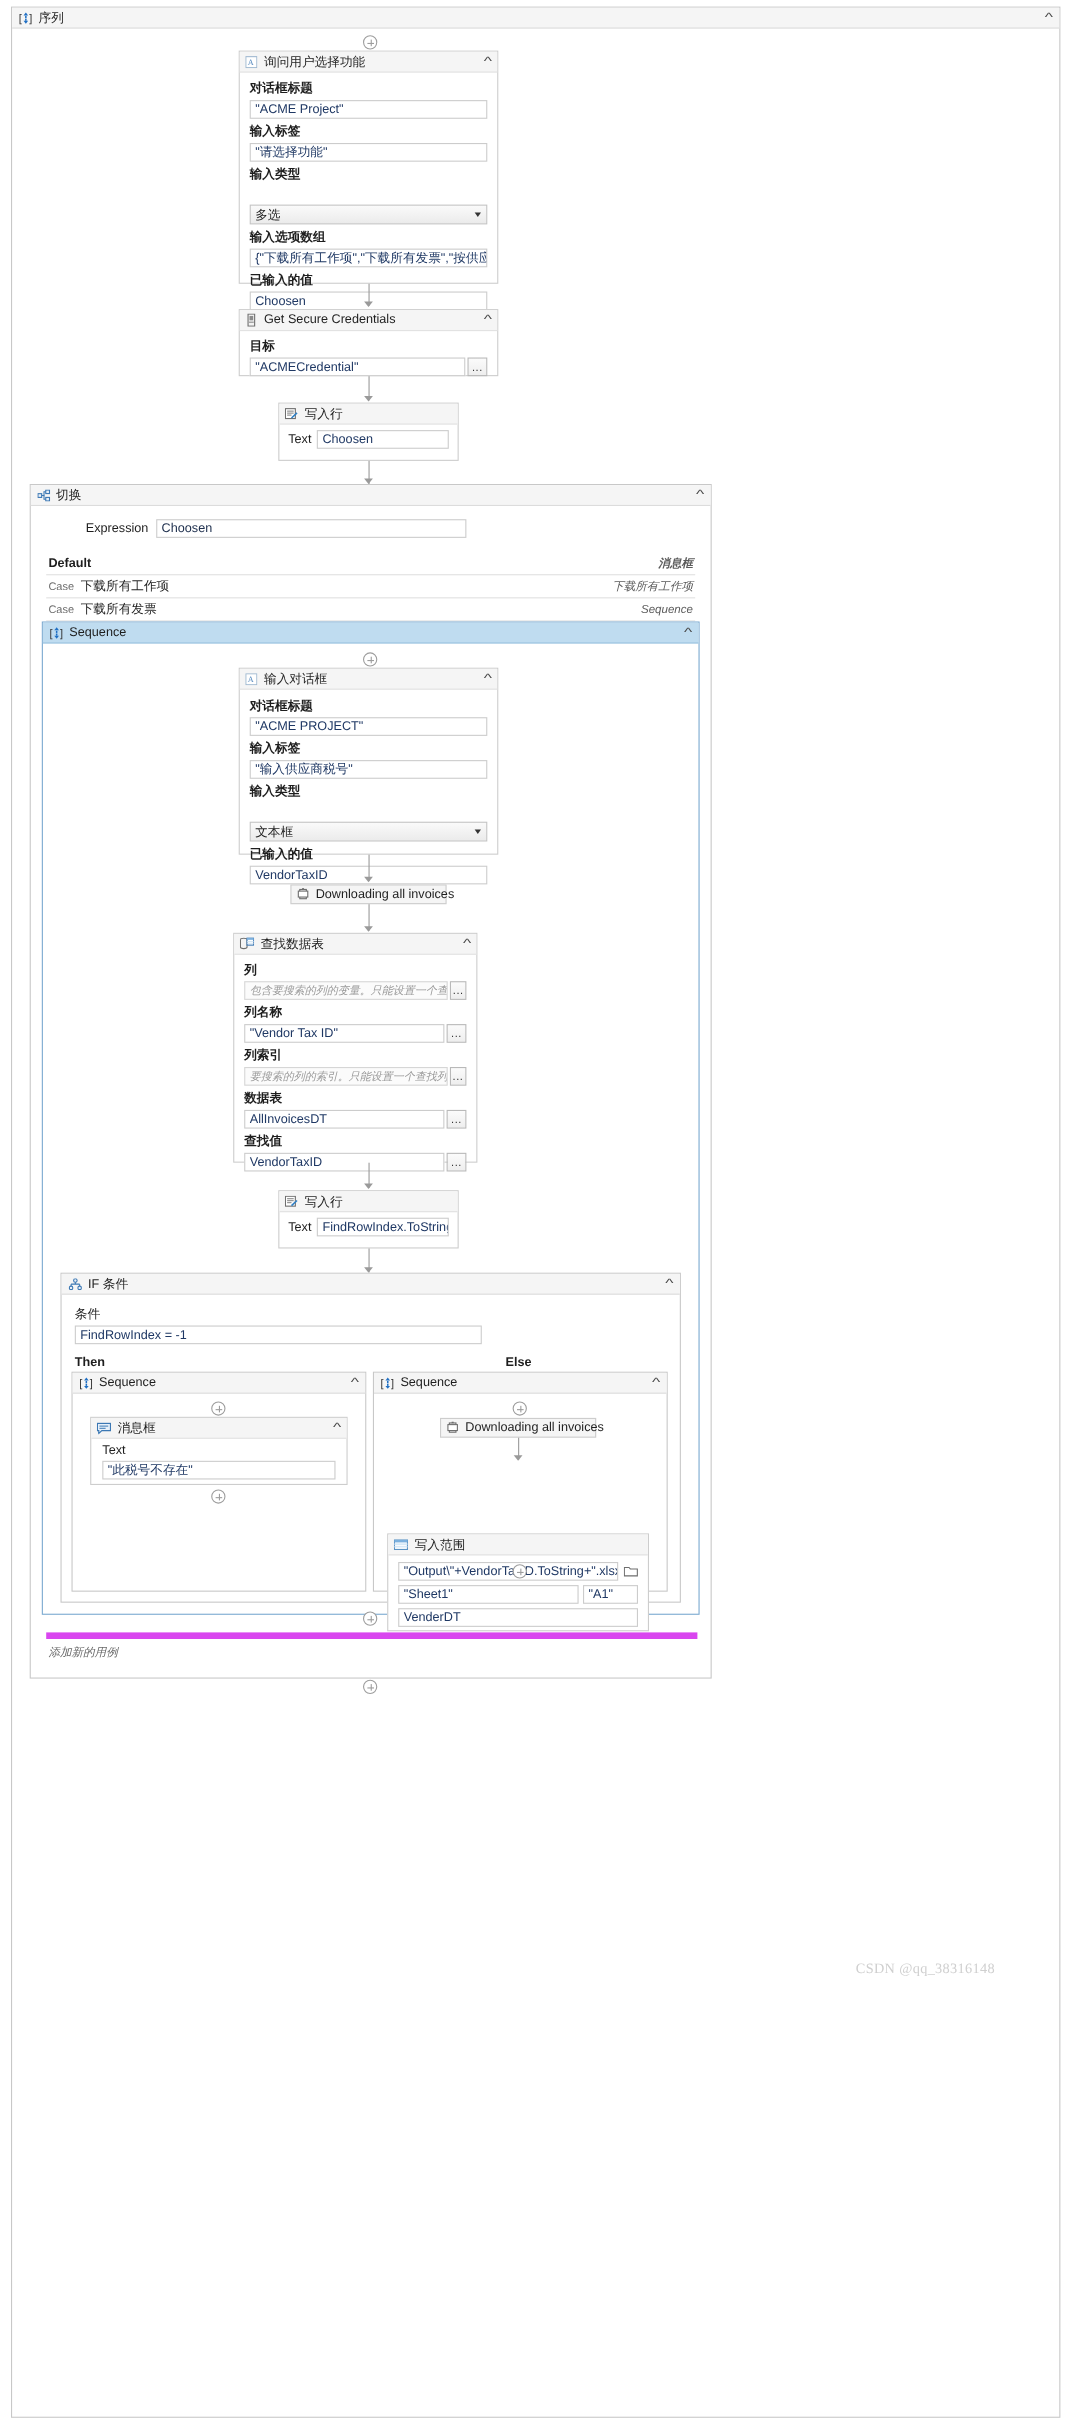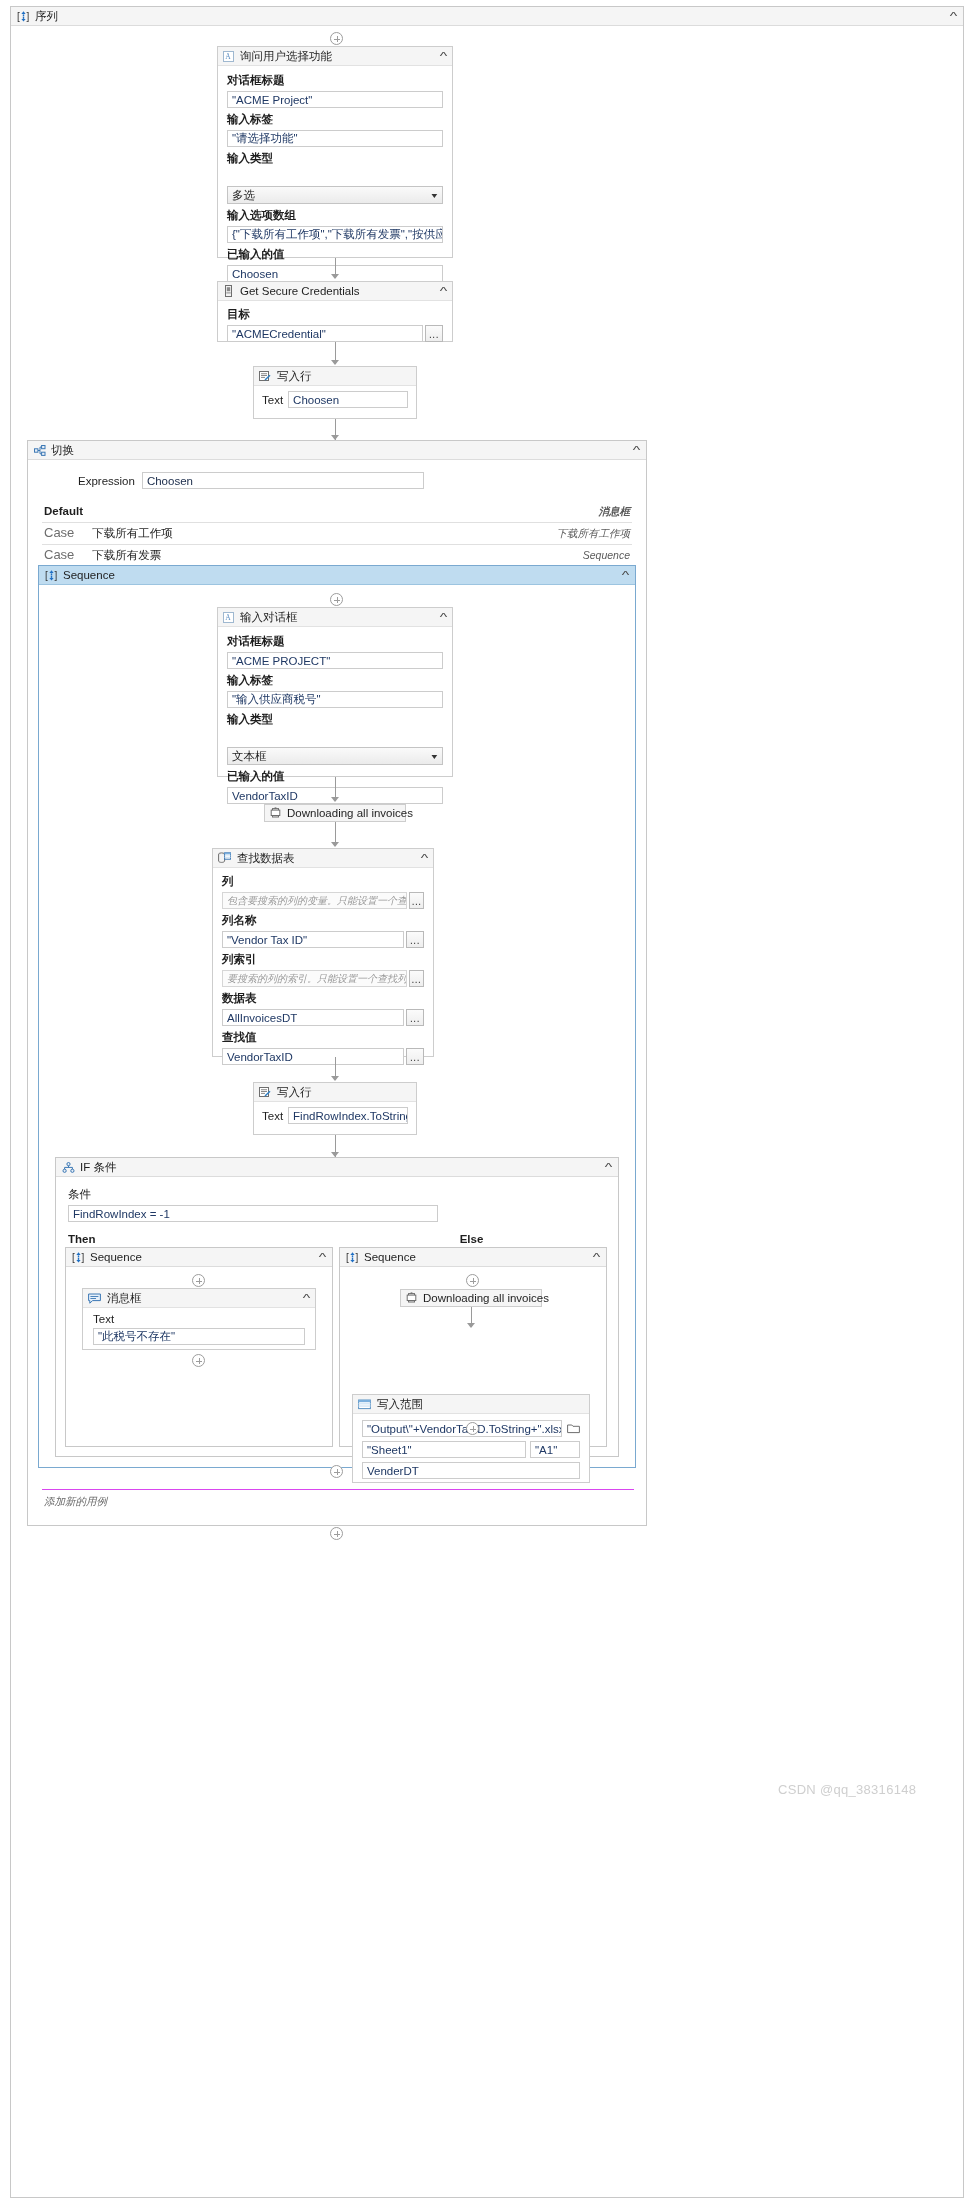--- a/index.html
+++ b/index.html
@@ -151,33 +151,33 @@
     border: 1px solid #cccccc; background: #fff;
     font-size: 11.5px; color: #20314f;
     padding: 0 4px; display: flex; align-items: center;
   }
   .caserow {
     display: flex; align-items: baseline;
     border-bottom: 1px solid #e0e0e0;
     padding: 2px 2px 3px 2px;
     font-size: 11.5px;
   }
-  .caserow .ckey { color: #6d6d6d; margin-right: 18px; font-size: 13px; }
+  .caserow .ckey { color: #6d6d6d; margin-right: 6px; font-size: 10px; }
   .caserow .cval { color: #1e1e1e; flex: 1 1 auto; }
   .caserow .cright { color: #5b5b5b; font-style: italic; font-size: 10.5px; }
   .caserow.plain { border-bottom: none; }
   .defrow { font-weight: bold; }
 
   
   .branchlabels {
     display: flex; font-size: 11.5px; font-weight: bold; color: #1e1e1e;
   }
   .addcase {
     font-size: 10.5px; font-style: italic; color: #6a6a6a;
-    border-top: 1px solid #d946ef; padding: 5px 2px 4px 2px;
+    border-top: 6px solid #d946ef; padding: 5px 2px 4px 2px;
   }
 
   .watermark {
     position: absolute;
     font-size: 13px;
     color: #cfcfcf;
     letter-spacing: 0.3px;
     white-space: nowrap;
     font-family: "Liberation Sans", sans-serif;
   }
@@ -600,15 +600,15 @@
       </div>
       <div class="fin">VenderDT</div>
     </div>
   </div>
   <div class="plus" style="left:466px;top:1422px;"></div>
 
   <div class="plus" style="left:330px;top:1465px;"></div>
 
   <div class="plus" style="left:330px;top:1527px;"></div>
 
-  <div class="watermark" style="left:778px;top:1782px;">CSDN @qq_38316148</div>
+  <div class="watermark" style="left:778px;top:1782px;font-family:Liberation Serif, serif;">CSDN @qq_38316148</div>
 
 </div>
 
 </body></html>

